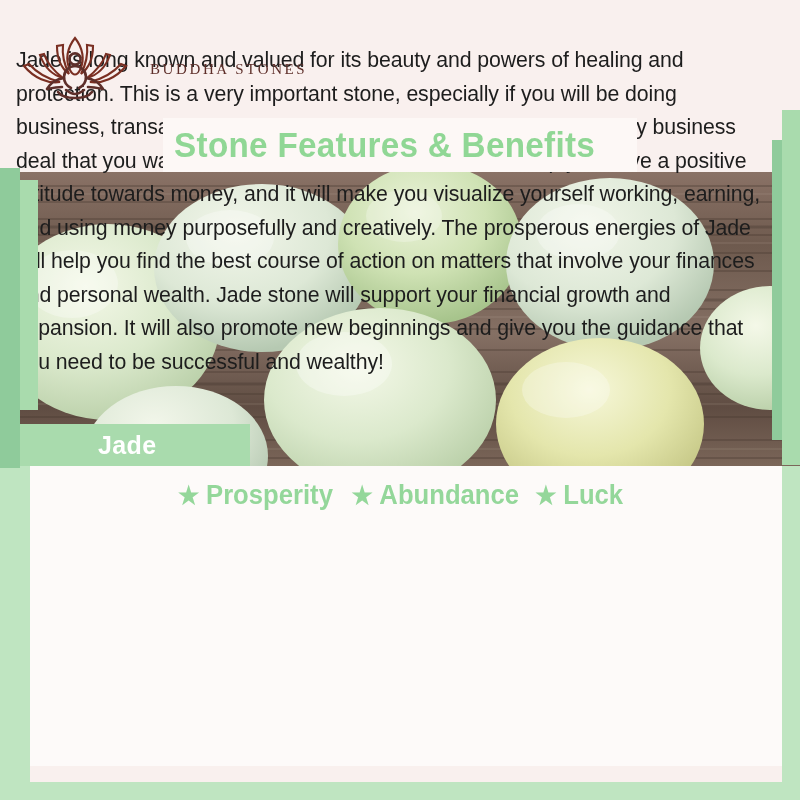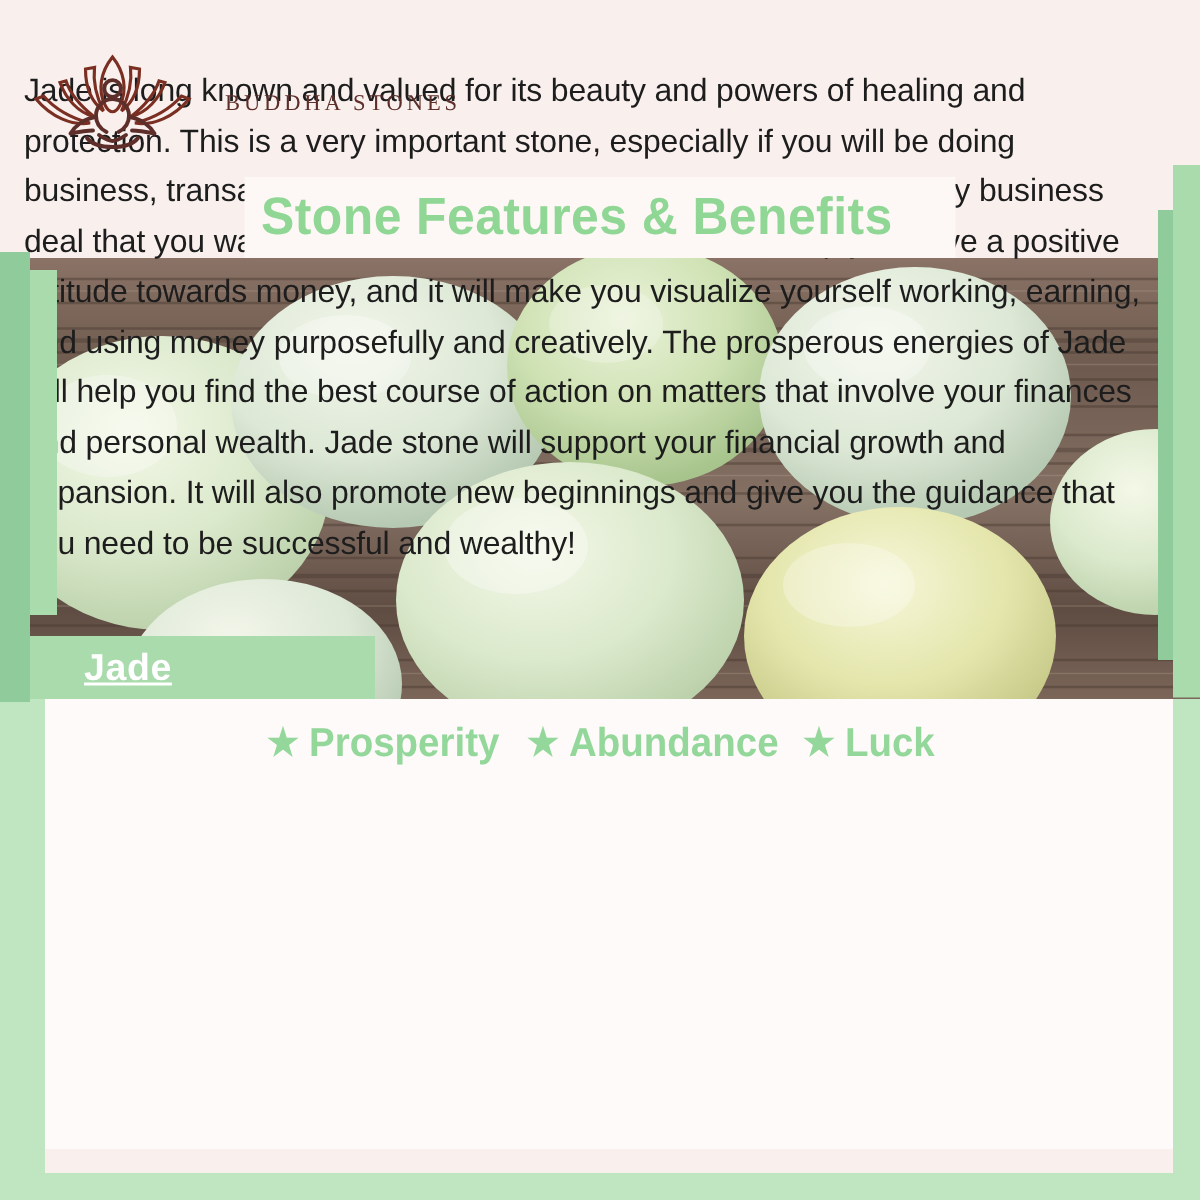--- a/index.html
+++ b/index.html
@@ -128,26 +128,25 @@
   .jade-band {
     position: absolute;
     left: 18px; top: 424px;
     width: 232px; height: 42px;
     background: #a9dbad;
     display: flex;
     align-items: center;
     z-index: 5;
   }
   .jade-label {
-    margin-left: 38px;
+    margin-left: 80px;
     font-size: 25px;
     font-weight: bold;
     color: #ffffff;
     letter-spacing: 0.4px;
-    text-decoration: underline;
   }
 
   
   .keyword-row {
     position: absolute;
     left: 0; top: 478px;
     width: 800px; height: 34px;
     display: flex;
     align-items: center;
     justify-content: center;

